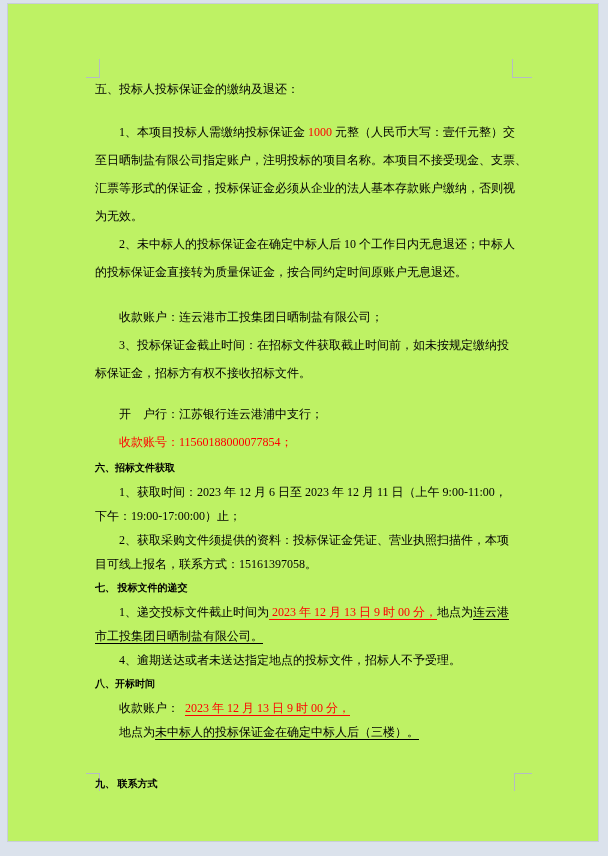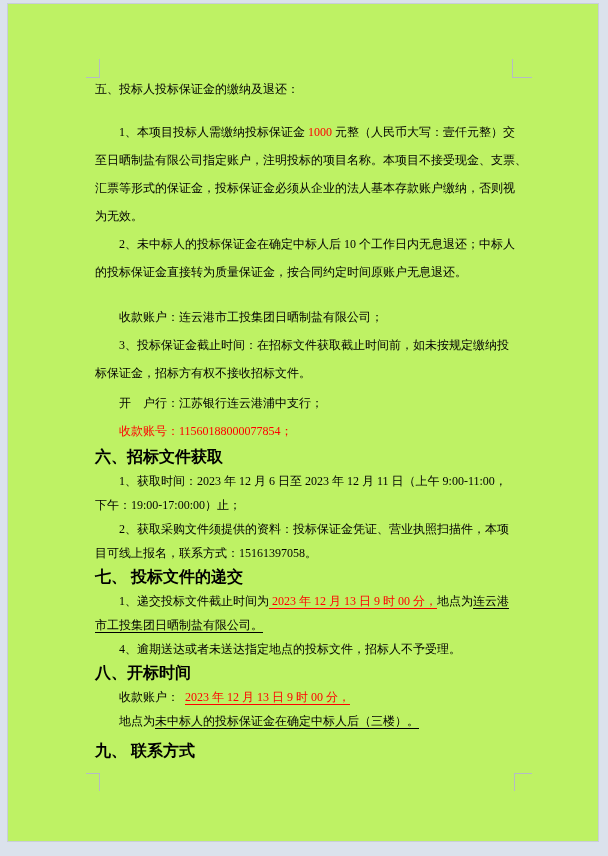--- a/index.html
+++ b/index.html
@@ -33,23 +33,23 @@
   }
   .ln{
     white-space:pre;
     overflow:visible;
   }
   .ln.a{height:28px;line-height:28px;}
   .ln.b{height:24px;line-height:24px;}
   .ind{padding-left:24px;}
   .mt15{margin-top:15px;}
   .mt11{margin-top:17px;}
-  .mt9{margin-top:2px;}
-  .mt17{margin-top:6px;}
-  .bold{font-weight:bold;font-size:16px;}
+  .mt9{margin-top:13px;}
+  .mt17{margin-top:28px;}
+  .bold{font-weight:bold;font-size:10px;}
   .r{color:#ff0000;}
   .u{text-decoration:underline;text-underline-offset:3px;}
 </style>
 </head>
 <body>
 
 <div class="page">
   <div class="mark tl"></div>
   <div class="mark tr"></div>
   <div class="mark bl"></div>

